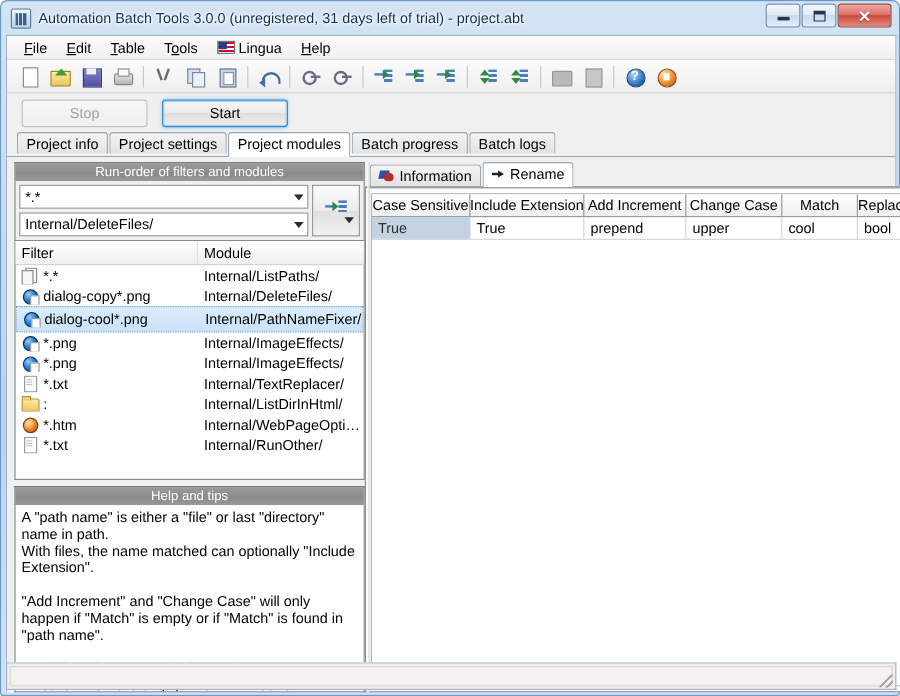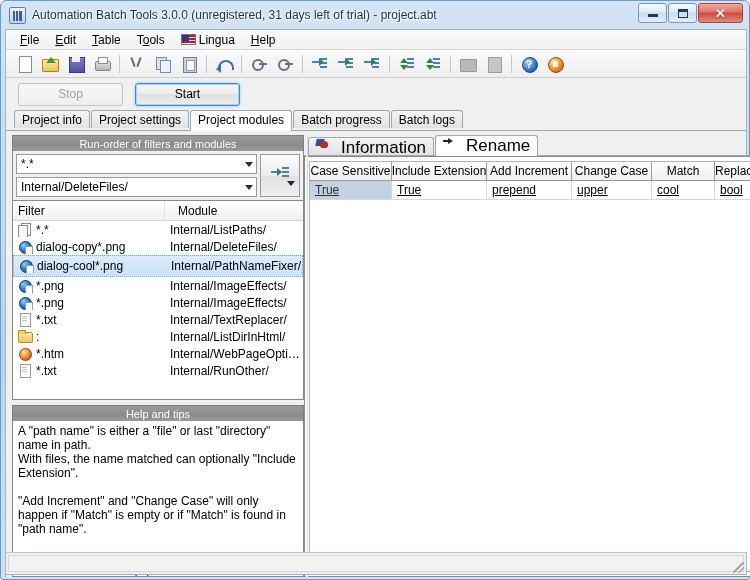--- a/index.html
+++ b/index.html
@@ -326,21 +326,21 @@
     flex: none;
   }
   .list-head > div {
     display: flex; align-items: center;
     padding-left: 5px;
     border-right: 1px solid #e0e0e0;
     color: #000;
     cursor: default;
   }
   .col-filter { width: 152px; flex: none; }
-  .col-module { flex: 1; border-right: none !important; margin-left: 8px; }
+  .col-module { flex: 1; border-right: none !important; }
   .list-body { flex: 1; overflow: hidden; }
   .list-row {
     height: 17px;
     display: flex;
     align-items: center;
     font-size: 12px;
     cursor: default;
   }
   .list-row.selected {
     background: linear-gradient(to bottom, #dcecfb, #c9e2f8);
@@ -448,26 +448,26 @@
     display: flex;
     align-items: flex-end;
     padding-left: 4px;
     border-bottom: 1px solid #9ba7b3;
     flex: none;
   }
   .subtab {
     height: 18px;
     padding: 0 7px;
     margin-right: 1px;
-    font-size: 17px;
+    font-size: 12px;
     border: 1px solid #9ba7b3;
     border-bottom: none;
     border-radius: 3px 3px 0 0;
     background: linear-gradient(to bottom, #f4f4f4, #e2e2e2);
-    display: flex; gap: 12px;
+    display: flex; align-items: center; gap: 4px;
     cursor: default;
   }
   .subtab.active {
     height: 21px;
     background: #ffffff;
     margin-bottom: -1px;
     padding-bottom: 2px;
   }
   .icon-info {
     width: 13px; height: 12px; position: relative; flex: none;
@@ -541,21 +541,20 @@
   }
   .grid-row > div {
     display: flex; align-items: center;
     padding-left: 5px;
     border-right: 1px solid #d8d8d8;
     font-size: 12px;
     cursor: default;
     color: #000;
     white-space: nowrap;
     overflow: hidden;
-    text-decoration: underline;
   }
   .grid-row > div.sel {
     background: #c3d2e1;
     color: #303030;
   }
   .gc0 { width: 82px; flex: none; }
   .gc1 { width: 95px; flex: none; }
   .gc2 { width: 85px; flex: none; }
   .gc3 { width: 80px; flex: none; }
   .gc4 { width: 63px; flex: none; }

